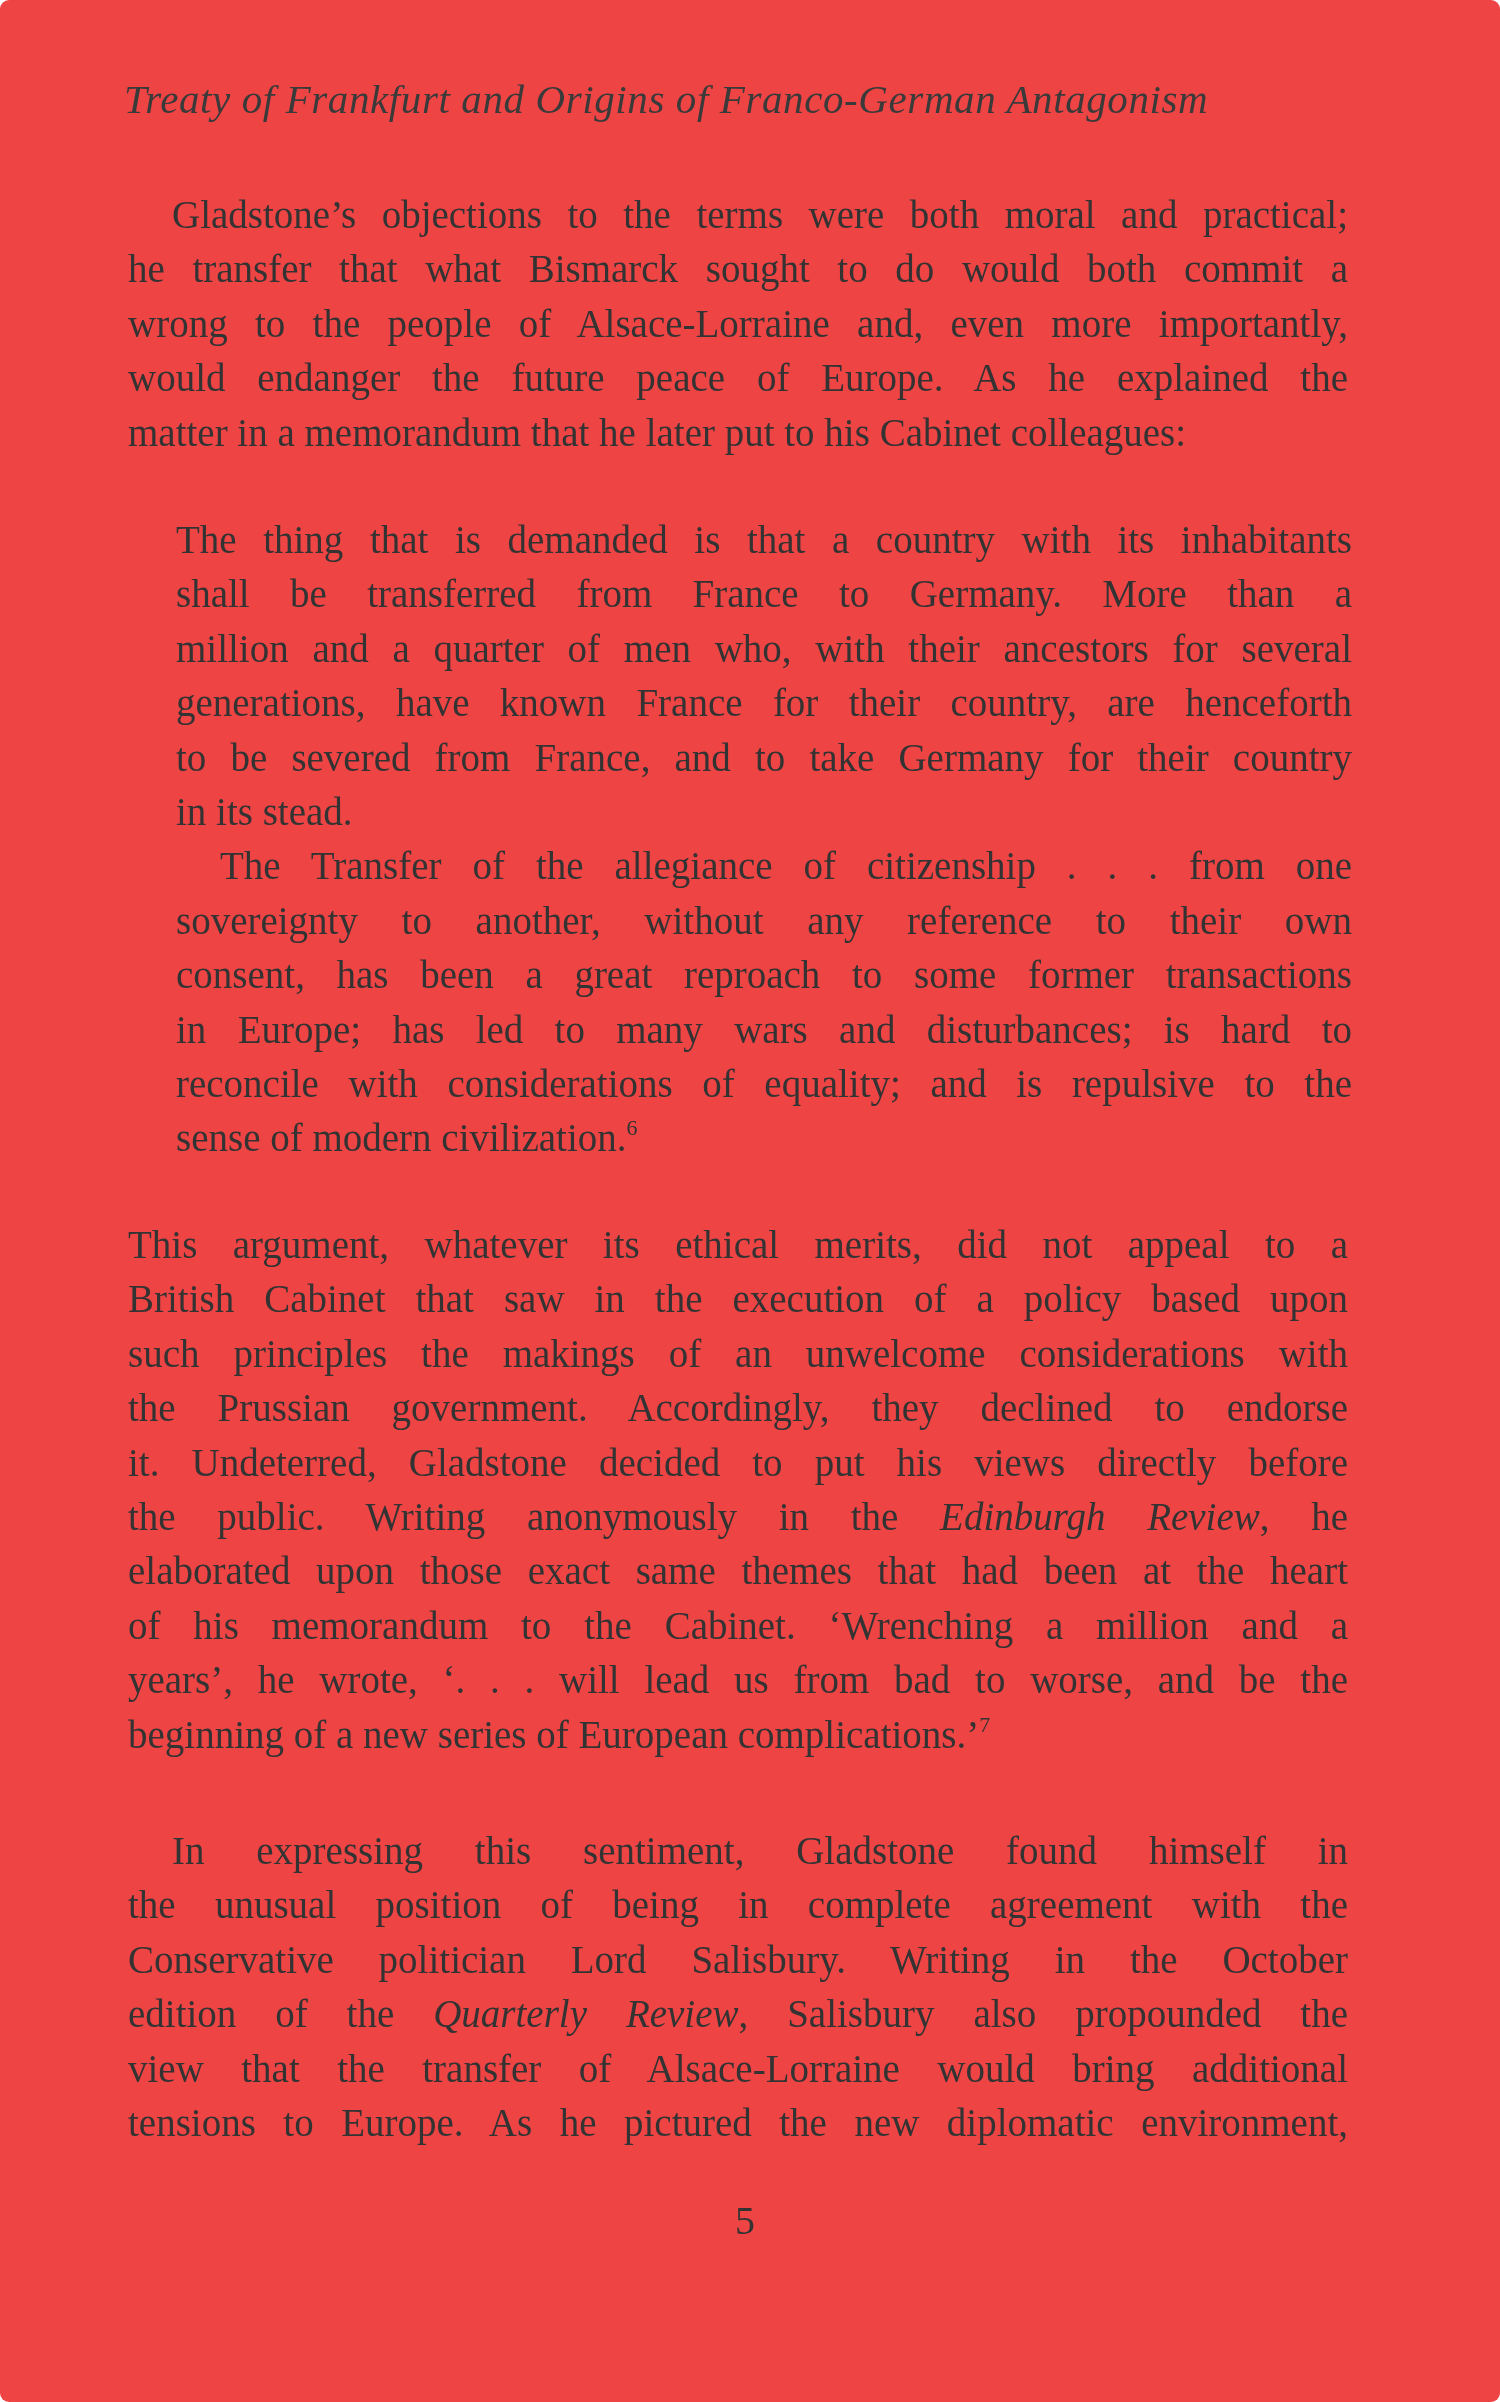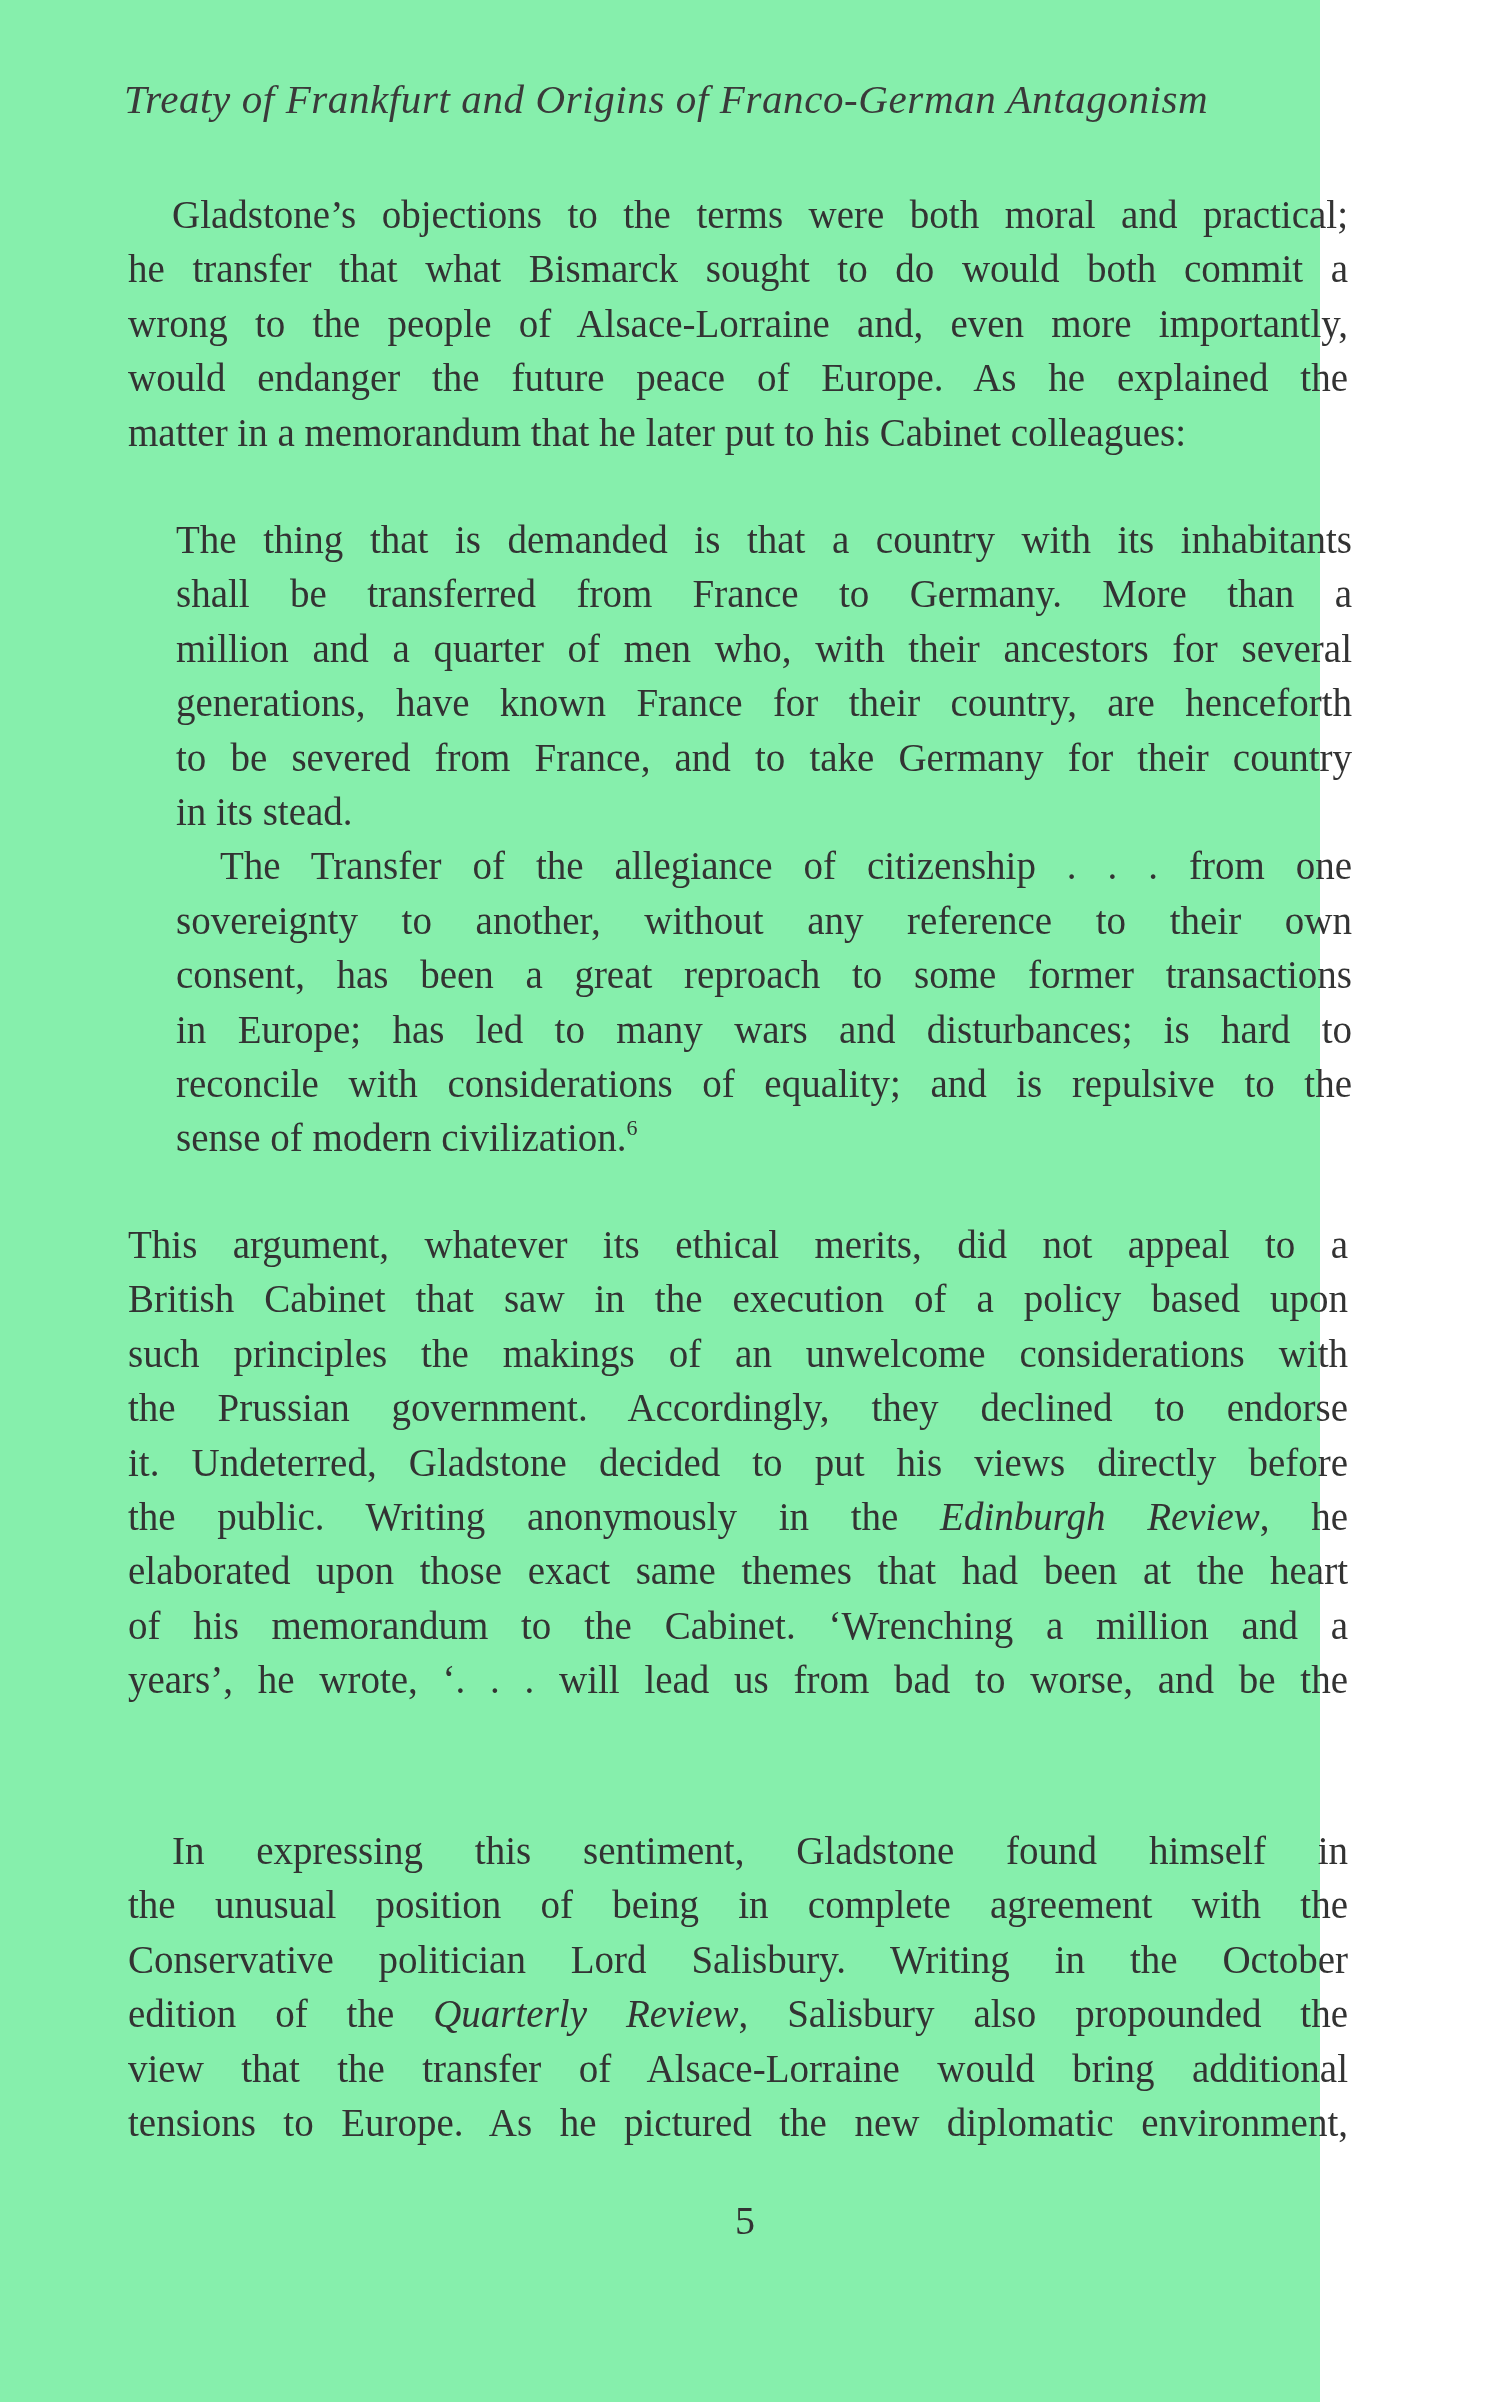--- a/index.html
+++ b/index.html
@@ -11,23 +11,24 @@
     width: 1500px;
     height: 2402px;
     position: relative;
     overflow: hidden;
     color: #333333;
     font-family: "Liberation Serif", "DejaVu Serif", serif;
   }
   .page {
     position: absolute;
     left: 0; top: 0;
-    width: 1320px;
+    width: 1500px;
     height: 2402px;
-    background: #86efac;
+    background: #ef4444;
+    border-radius: 9px;
   }
   .running-head {
     position: absolute;
     left: 124px;
     width: 1224px;
     top: 72px;
     font-style: italic;
     font-size: 41px;
     line-height: 54px;
     letter-spacing: 0.6px;
@@ -117,20 +118,21 @@
   <div class="block body-block" style="top:1218px;">
     <span class="line">This argument, whatever its ethical merits, did not appeal to a</span>
     <span class="line">British Cabinet that saw in the execution of a policy based upon</span>
     <span class="line">such principles the makings of an unwelcome considerations with</span>
     <span class="line">the Prussian government. Accordingly, they declined to endorse</span>
     <span class="line">it. Undeterred, Gladstone decided to put his views directly before</span>
     <span class="line"><span>the public. Writing anonymously in the </span><em>Edinburgh Review</em><span>, he</span></span>
     <span class="line">elaborated upon those exact same themes that had been at the heart</span>
     <span class="line">of his memorandum to the Cabinet. ‘Wrenching a million and a</span>
     <span class="line">years’, he wrote, ‘. . . will lead us from bad to worse, and be the</span>
+    <span class="line last"><span>beginning of a new series of European complications.’</span><sup>7</sup></span>
   </div>
 
   <div class="block body-block" style="top:1816px;margin-top:8px;">
     <span class="line indent">In expressing this sentiment, Gladstone found himself in</span>
     <span class="line">the unusual position of being in complete agreement with the</span>
     <span class="line">Conservative politician Lord Salisbury. Writing in the October</span>
     <span class="line"><span>edition of the </span><em>Quarterly Review</em><span>, Salisbury also propounded the</span></span>
     <span class="line">view that the transfer of Alsace-Lorraine would bring additional</span>
     <span class="line">tensions to Europe. As he pictured the new diplomatic environment,</span>
   </div>

